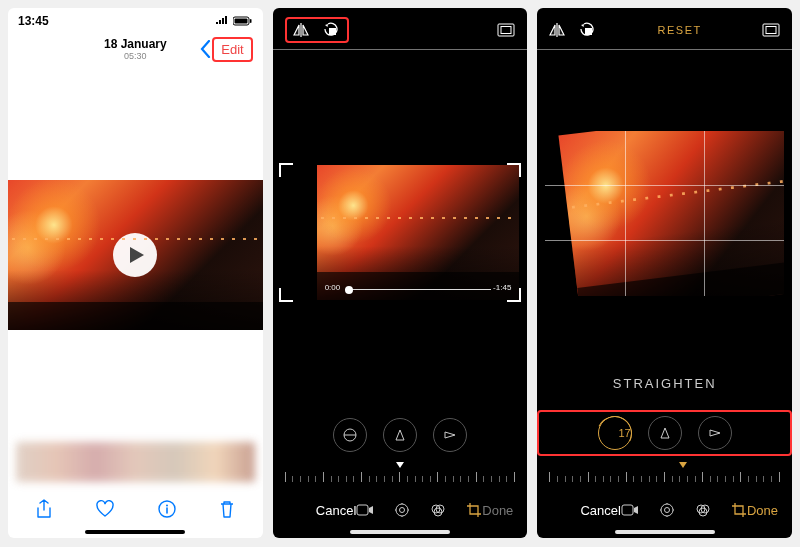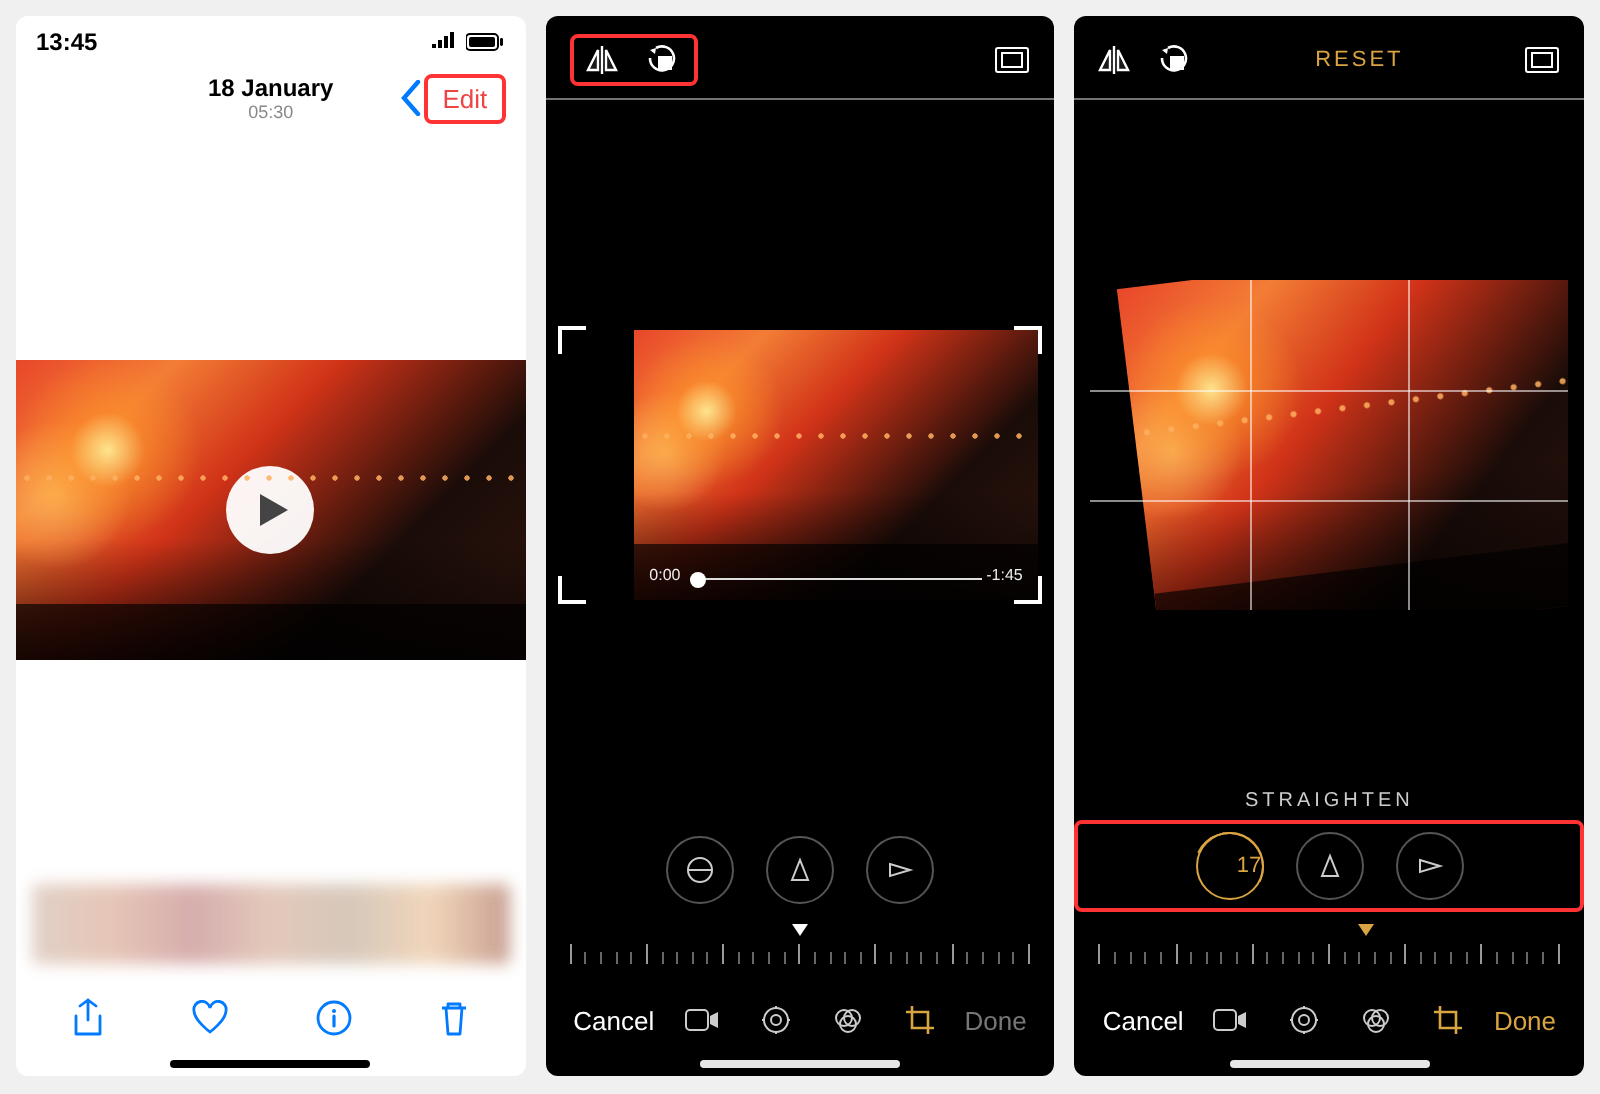--- a/index.html
+++ b/index.html
@@ -56,33 +56,33 @@
   .grid::before { left:33.3%; width:1px; top:0; bottom:0; box-shadow:calc(100% ) 0 0 rgba(255,255,255,.55); }
   .grid .v2 { position:absolute; left:66.6%; width:1px; top:0; bottom:0; background:rgba(255,255,255,.55);}
   .grid .h1 { position:absolute; top:33.3%; height:1px; left:0; right:0; background:rgba(255,255,255,.55);}
   .grid .h2 { position:absolute; top:66.6%; height:1px; left:0; right:0; background:rgba(255,255,255,.55);}
   .rotated .vid { transform:rotate(-7deg) scale(1.12); }
   .rotated { overflow:hidden; background:#000; }
   .scrub { position:absolute; left:8px; right:8px; bottom:8px; display:flex; justify-content:space-between; align-items:center; font-size:8px; color:#eee; }
   .scrub-line { position:absolute; left:28px; right:28px; bottom:10px; height:1px; background:#ddd; }
   .scrub-line::before { content:""; position:absolute; left:0; top:-3px; width:8px; height:8px; background:#fff; border-radius:50%; }
   
-  .adj-label { text-align:center; color:#ccc; font-size:10px; letter-spacing:2px; margin-bottom:4px; }
+  .adj-label { text-align:center; color:#ccc; font-size:13px; letter-spacing:2px; margin-bottom:19px; }
   .circles { display:flex; justify-content:center; gap:16px; margin-bottom:8px; padding:4px 6px; }
   .circ { width:34px; height:34px; border-radius:50%; border:1px solid #555; display:flex; align-items:center; justify-content:center; color:#fff; font-size:11px; position:relative; }
   .circ.active { border:1.5px solid #d9a441; color:#d9a441;justify-content:flex-end; }
   .circ.active::before { content:""; position:absolute; inset:-1.5px; border-radius:50%; border:1.5px solid transparent; border-top-color:#d9a441; border-right-color:#d9a441; transform:rotate(-20deg);}
   .dial { height:18px; position:relative; margin:2px 12px 6px 12px; }
   .dial-ticks { position:absolute; inset:0; display:flex; justify-content:space-between; align-items:flex-end; }
   .dial-ticks i { width:1px; background:#666; height:6px; }
   .dial-ticks i.maj { height:10px; background:#999; }
   .dial-ptr { position:absolute; left:50%; top:-2px; width:0; height:0; border-left:4px solid transparent; border-right:4px solid transparent; border-top:6px solid #fff; transform:translateX(-50%); }
   .p3 .dial-ptr { border-top-color:#d9a441; left:58%; }
   
-  .ed-bar { display:flex; justify-content:space-between; align-items:center; padding:8px 14px 4px 14px; height:40px; }
+  .ed-bar { display:flex; justify-content:flex-end; align-items:center; padding:8px 14px 4px 14px; height:40px; }
   .ed-bar .mid { display:flex; gap:20px; }
   .ed-bar .txt { font-size:13px; }
   .ed-bar .cancel { color:#fff; }
   .ed-bar .done { color:#777; }
   .ed-bar .done.active { color:#d9a441; }
   .ed-bar .ico { color:#ccc; }
   .ed-bar .ico.active { color:#d9a441; }
   .ico { display:inline-flex; align-items:center; justify-content:center; }
 </style>
 </head>

